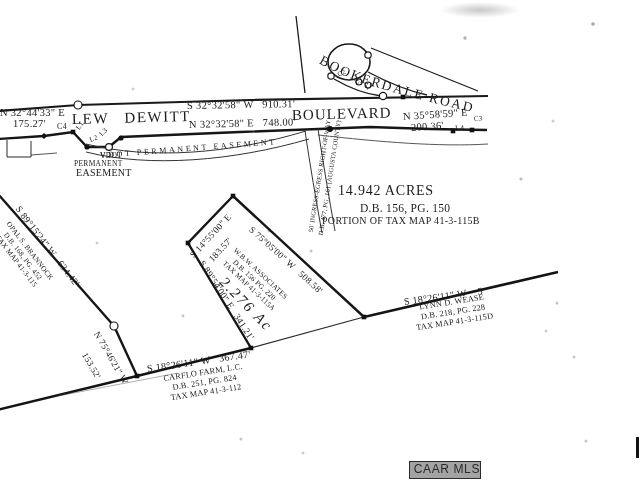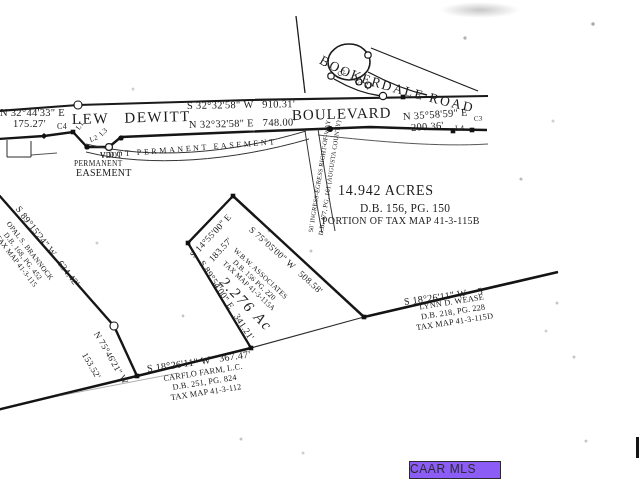--- a/index.html
+++ b/index.html
@@ -16,24 +16,24 @@
     position:absolute;transform-origin:0 0;color:#1c1c1c;text-align:center;
     line-height:1.18;letter-spacing:.2px;
   }
   .blk span{display:block;white-space:pre;}
   .big{font-size:15px;letter-spacing:1.5px;}
   .brg{font-size:10px;}
   .sm{font-size:8px;}
   .tiny{font-size:7px;}
   .hand{font-style:italic;font-size:15px;letter-spacing:2px;color:#222;}
   #caar-box{
-    position:absolute;left:409px;top:461px;width:92px;height:18px;
-    border:1.4px solid #2b2b2b;background:#8b5cf6;box-sizing:border-box;
+    position:absolute;left:409px;top:461px;width:72px;height:18px;
+    border:1.4px solid #2b2b2b;background:#a3a3a3;box-sizing:border-box;
     font-family:"Liberation Sans",sans-serif;font-size:12px;color:#2b2b2b;
-    text-align:left;line-height:15px;letter-spacing:.6px;
+    text-align:right;line-height:15px;letter-spacing:.6px;
   }
   #smudge{
     position:absolute;left:440px;top:2px;width:80px;height:16px;
     background:radial-gradient(ellipse at center,rgba(110,110,110,.38),rgba(110,110,110,0) 70%);
   }
   #edge-artifact{position:absolute;left:636px;top:437px;width:3px;height:21px;background:#141414;}
   #specks{
     position:absolute;left:0;top:0;width:2px;height:2px;background:transparent;border-radius:50%;
     box-shadow:
       520px 178px 0 .6px rgba(60,60,60,.35), 556px 302px 0 .5px rgba(60,60,60,.3),

